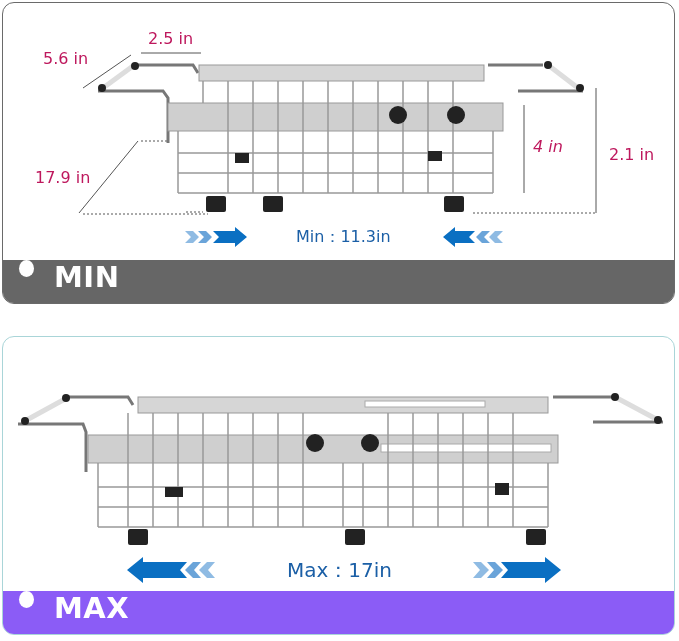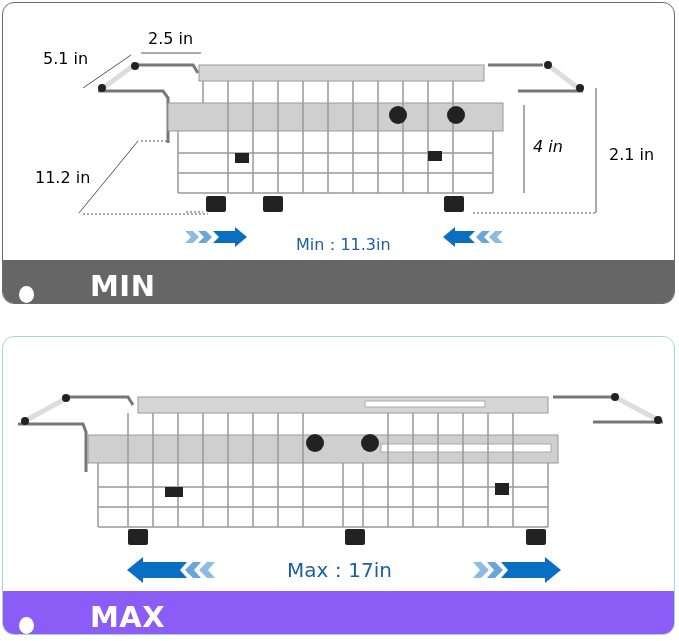--- a/index.html
+++ b/index.html
@@ -1,25 +1,25 @@
 <!DOCTYPE html>
 <html><head>
 <meta charset="utf-8">
 <style>
   html,body{margin:0;padding:0;background:#fff;}
   body{width:679px;height:641px;position:relative;overflow:hidden;font-family:"DejaVu Sans","Liberation Sans",sans-serif;}
   .panel{position:absolute;left:2px;width:673px;border-radius:12px;overflow:hidden;background:#fff;box-sizing:border-box;}
   .panel.min{top:2px;height:302px;border:1.5px solid #6a6a6a;}
   .panel.max{top:336px;height:299px;border:1.5px solid #a9d5d8;}
-  .bar{position:absolute;left:0;right:0;bottom:0;height:43px;display:flex;align-items:flex-end;gap:36px;}
+  .bar{position:absolute;left:0;right:0;bottom:0;height:43px;display:flex;align-items:flex-start;}
   .bar.min{background:#666666;}
   .bar.max{background:#8b5cf6;}
   .dot{width:15px;height:17px;border-radius:50%;background:#fff;margin-left:16px;}
   .bar-label{color:#fff;font-weight:bold;font-size:29px;margin-left:20px;letter-spacing:0.5px;}
-  .dim{position:absolute;color:#000000;font-size:16px;font-weight:500;white-space:nowrap;}
+  .dim{position:absolute;color:#be185d;font-size:16px;font-weight:500;white-space:nowrap;}
   .range{position:absolute;color:#1b5fa6;font-size:16px;white-space:nowrap;}
   .range.max{font-size:20px;}
   svg{position:absolute;left:0;top:0;}
 </style>
 </head>
 <body>
 
 <div class="panel min">
   <svg width="673" height="260">
 
@@ -80,26 +80,26 @@
       <polygon points="182,228 190,228 196,234 190,240 182,240 188,234" fill="#8fbbe3"></polygon>
       <polygon points="195,228 203,228 209,234 203,240 195,240 201,234" fill="#6aa4d9"></polygon>
       <polygon points="210,228 232,228 232,224 244,234 232,244 232,240 210,240 216,234" fill="#0a6fc2"></polygon>
     </g>
     <g>
       <polygon points="500,228 492,228 486,234 492,240 500,240 494,234" fill="#8fbbe3"></polygon>
       <polygon points="487,228 479,228 473,234 479,240 487,240 481,234" fill="#6aa4d9"></polygon>
       <polygon points="472,228 452,228 452,224 440,234 452,244 452,240 472,240 466,234" fill="#0a6fc2"></polygon>
     </g>
   </svg>
-  <div class="dim" style="left:40px;top:46px;">5.1 in</div>
+  <div class="dim" style="left:40px;top:46px;">5.6 in</div>
   <div class="dim" style="left:145px;top:26px;">2.5 in</div>
-  <div class="dim" style="left:32px;top:165px;">11.2 in</div>
+  <div class="dim" style="left:32px;top:165px;">17.9 in</div>
   <div class="dim" style="left:530px;top:134px;font-style:italic;">4 in</div>
   <div class="dim" style="left:606px;top:142px;">2.1 in</div>
-  <div class="range" style="left:293px;top:224px;margin-top:8px;">Min：11.3in</div>
+  <div class="range" style="left:293px;top:224px;">Min：11.3in</div>
   <div class="bar min">
     <div class="dot"></div>
     <div class="bar-label">MIN</div>
   </div>
 </div>
 
 <div class="panel max">
   <svg width="673" height="260">
     <g stroke="#777" stroke-width="3" fill="none">
       <path d="M15 87 L80 87 L83 95 L83 135"></path>

